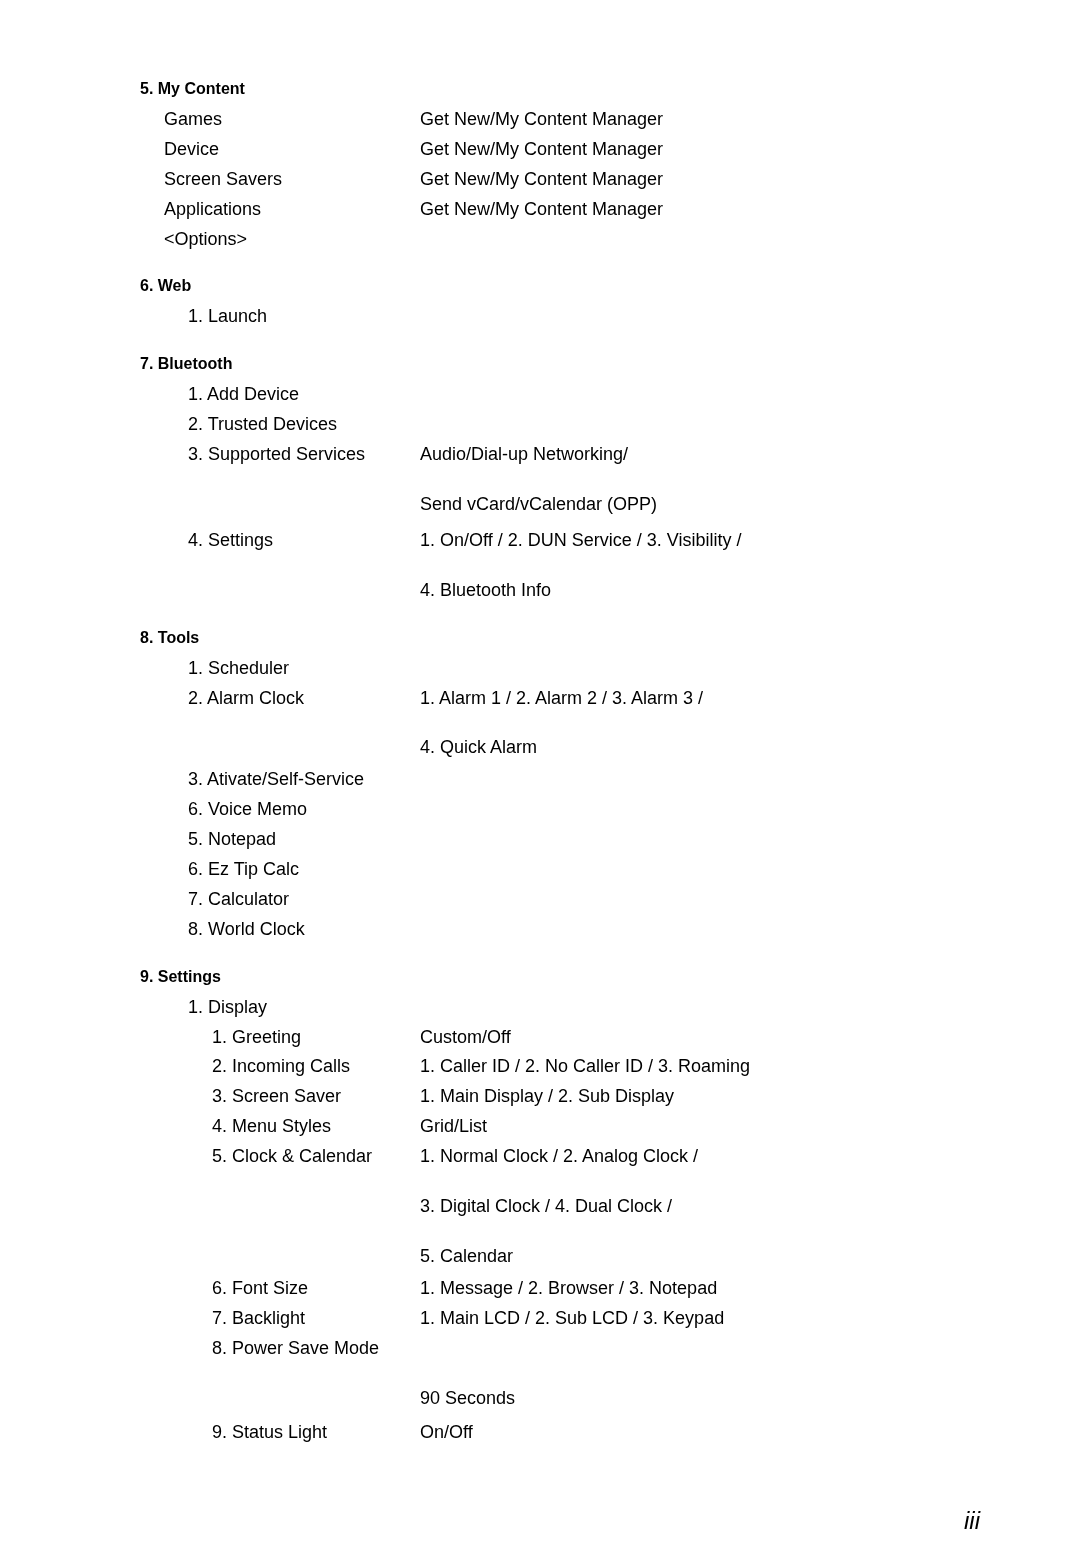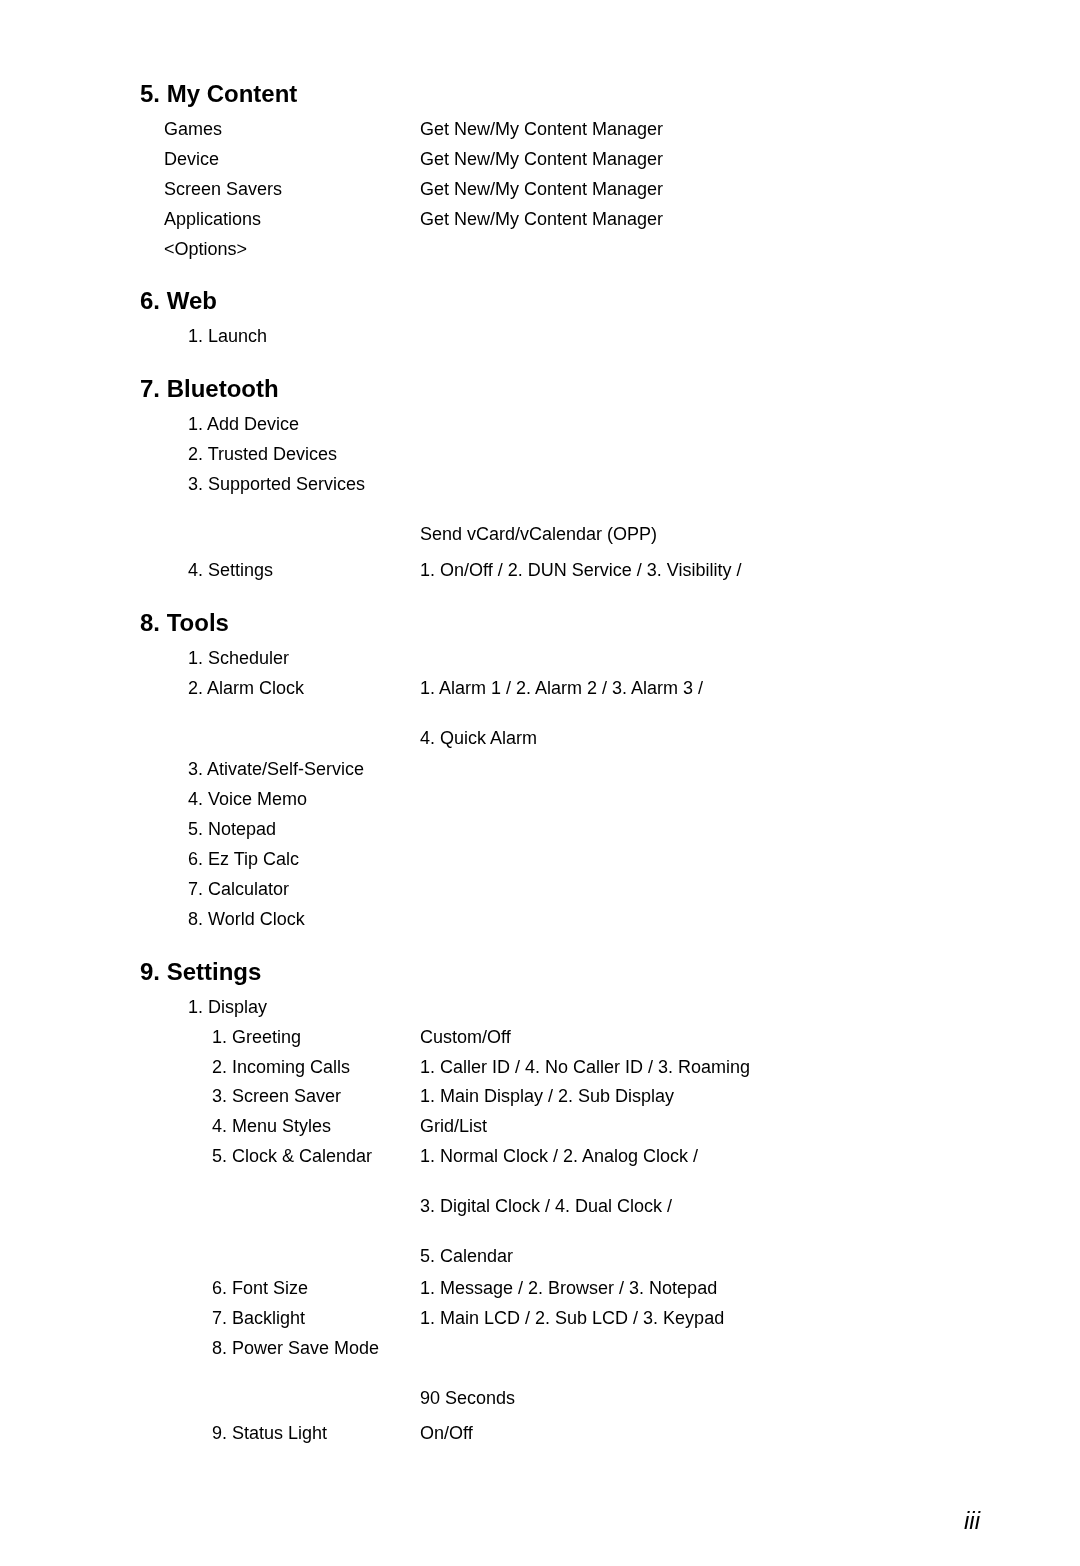--- a/index.html
+++ b/index.html
@@ -17,21 +17,21 @@
       min-height: 1566px;
       padding: 80px 100px 80px 140px;
     }
 
     .section {
       margin-bottom: 24px;
     }
 
     .section-title {
       font-weight: bold;
-      font-size: 24px;
+      font-size: 16px;
       margin-bottom: 8px;
     }
 
     .indent1 {
       padding-left: 24px;
     }
 
     .indent2 {
       padding-left: 48px;
     }
@@ -113,48 +113,50 @@
     <div class="row">
       <div class="row-label indent2">1.  Add Device</div>
       <div class="row-value"></div>
     </div>
     <div class="row">
       <div class="row-label indent2">2.  Trusted Devices</div>
       <div class="row-value"></div>
     </div>
     <div class="row">
       <div class="row-label indent2">3.  Supported Services</div>
+      <div class="row-value">Audio/Dial-up Networking/</div>
     </div>
     <div class="sub-value-continuation">Send vCard/vCalendar (OPP)</div>
 
     <div style="margin-top: 8px;" class="row">
       <div class="row-label indent2">4.  Settings</div>
       <div class="row-value">1. On/Off / 2. DUN Service / 3. Visibility /</div>
     </div>
+    <div class="sub-value-continuation">4. Bluetooth Info</div>
   </div>
 
   <div class="section">
     <div class="section-title">8. Tools</div>
 
     <div class="row">
       <div class="row-label indent2">1.  Scheduler</div>
       <div class="row-value"></div>
     </div>
     <div class="row">
       <div class="row-label indent2">2.  Alarm Clock</div>
       <div class="row-value">1. Alarm 1 / 2. Alarm 2 / 3. Alarm 3 /</div>
     </div>
     <div class="sub-value-continuation">4. Quick Alarm</div>
 
     <div style="margin-top: 4px;" class="row">
       <div class="row-label indent2">3.  Ativate/Self-Service</div>
       <div class="row-value"></div>
     </div>
     <div class="row">
-      <div class="row-label indent2">4.  Voice Memo</div>
+      <div class="row-label indent2">6.  Voice Memo</div>
       <div class="row-value"></div>
     </div>
     <div class="row">
       <div class="row-label indent2">5.  Notepad</div>
       <div class="row-value"></div>
     </div>
     <div class="row">
       <div class="row-label indent2">6.  Ez Tip Calc</div>
       <div class="row-value"></div>
     </div>
@@ -174,21 +176,21 @@
     <div class="row">
       <div class="row-label indent2">1.  Display</div>
       <div class="row-value"></div>
     </div>
     <div class="row">
       <div class="row-label indent3">1.  Greeting</div>
       <div class="row-value">Custom/Off</div>
     </div>
     <div class="row">
       <div class="row-label indent3">2.  Incoming Calls</div>
-      <div class="row-value">1. Caller ID / 4. No Caller ID / 3. Roaming</div>
+      <div class="row-value">1. Caller ID / 2. No Caller ID / 3. Roaming</div>
     </div>
     <div class="row">
       <div class="row-label indent3">3.  Screen Saver</div>
       <div class="row-value">1. Main Display / 2. Sub Display</div>
     </div>
     <div class="row">
       <div class="row-label indent3">4.  Menu Styles</div>
       <div class="row-value">Grid/List</div>
     </div>
     <div class="row">

